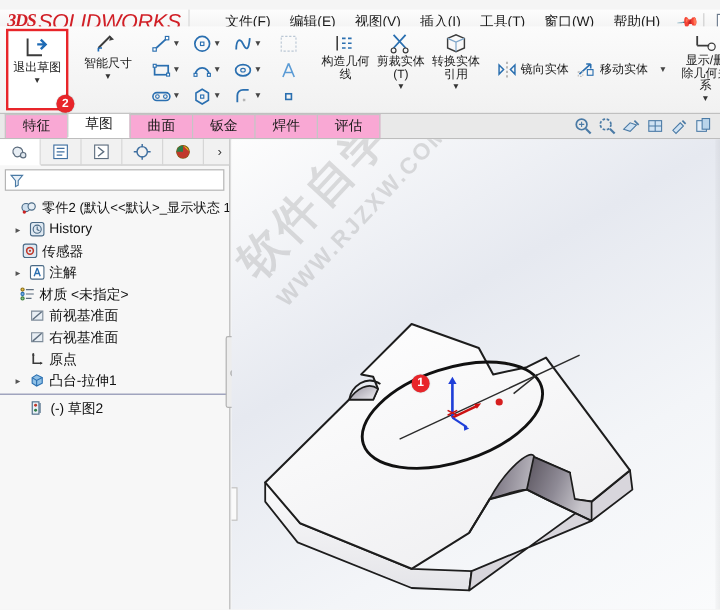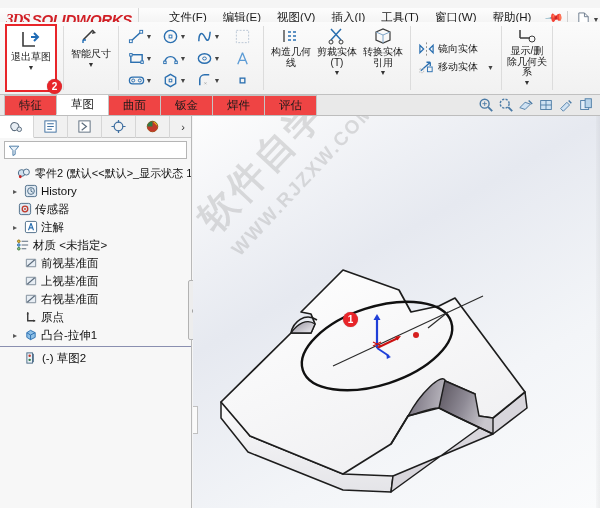--- a/index.html
+++ b/index.html
@@ -9,34 +9,34 @@
     overflow: hidden;
     background: #f5f5f5;
   }
   #app { position: relative; width: 600px; height: 508px; }
 
   
   .menubar {
     position: absolute; left: 0; top: 8px; width: 600px; height: 22px;
     background: linear-gradient(#fdfdfd, #f0f0f0);
     border-bottom: 1px solid #c8c8c8;
-    display: flex; align-items: flex-start;
+    display: flex; align-items: center;
   }
   .logo {
     display: flex; align-items: center; gap: 2px;
     padding: 0 6px 0 6px; height: 22px;
     border-right: 1px solid #d8d8d8;
   }
   .logo .ds {
     font-family: "Liberation Serif", serif;
     font-style: italic; font-weight: bold;
     font-size: 15px; color: #d11f26; letter-spacing: -1px;
   }
   .logo .sw {
-    font-weight: bold; font-size: 15px; color: #d11f26;
+    font-weight: normal; font-size: 18px; color: #d11f26;
     font-style: italic; letter-spacing: -0.3px;
   }
   .menus { display: flex; align-items: center; margin-left: 22px; }
   .menu-item {
     font-size: 11.5px; color: #1a1a1a; padding: 2px 8px; cursor: default;
     white-space: nowrap;
   }
   .pin-icon { margin-left: 8px; color: #1f6bb5; font-size: 12px; transform: rotate(40deg); }
   .qat {
     margin-left: auto; display: flex; align-items: center; gap: 1px;
@@ -74,36 +74,36 @@
     background: #e8252a; color: #fff; font-size: 10px; font-weight: bold;
     display: flex; align-items: center; justify-content: center;
     box-shadow: 0 0 1px rgba(0,0,0,.4);
   }
   #badge2 { right: -7px; bottom: -4px; }
   .sketch-grid {
     display: grid; grid-template-columns: repeat(4, 34px);
     grid-template-rows: repeat(3, 22px); align-content: center;
   }
   .sk-cell { display: flex; align-items: center; justify-content: center; gap: 1px; }
-  .small-rows { display: flex; flex-direction: column; justify-content: center; }
+  .small-rows { display: flex; flex-direction: row; justify-content: center; }
   .srow {
     display: flex; align-items: center; gap: 3px; padding: 1px 3px;
     font-size: 10px; color: #1a1a1a; white-space: nowrap;
   }
   .srow .dd { font-size: 7px; color: #444; margin-left: auto; padding-left: 6px; }
 
   
   .tabbar {
     position: absolute; left: 0; top: 95px; width: 600px; height: 21px;
     background: #e9e9e9; border-bottom: 1px solid #bdbdbd;
     display: flex; align-items: flex-end;
   }
   .tab {
     font-size: 11.5px; color: #1a1a1a; padding: 3px 14px 3px 14px;
-    border: 1px solid #c5c5c5; border-bottom: none; background: #ef4444;
+    border: 1px solid #c5c5c5; border-bottom: none; background: #f9a8d4;
     margin-right: -1px; height: 20px; line-height: 13px; cursor: default;
   }
   .tab.active { background: #ffffff; border-bottom: 1px solid #fff; height: 21px; text-align: right; }
   .view-tools {
     margin-left: auto; display: flex; align-items: center; gap: 4px;
     padding: 0 6px 2px 0;
   }
 
   
   .leftpanel {
@@ -544,30 +544,20 @@
         <span class="arw"></span>
         <span class="ico">
           <svg width="14" height="14" viewBox="0 0 15 15">
               <path d="M2.5 3.5h10v8h-10z" fill="#e8eef4" stroke="#7d8b99"></path>
               <path d="M3.5 11L11.5 4" stroke="#5d6d7e" stroke-width="1.2"></path>
             </svg>
         </span>
         <span>前视基准面</span>
       </div>
 
-      <div class="tnode" style="padding-left:10px">
-        <span class="arw"></span>
-        <span class="ico">
-          <svg width="14" height="14" viewBox="0 0 15 15">
-              <path d="M2.5 3.5h10v8h-10z" fill="#e8eef4" stroke="#7d8b99"></path>
-              <path d="M3.5 11L11.5 4" stroke="#5d6d7e" stroke-width="1.2"></path>
-            </svg>
-        </span>
-        <span>上视基准面</span>
-      </div>
 
       <div class="tnode" style="padding-left:10px">
         <span class="arw"></span>
         <span class="ico">
           <svg width="14" height="14" viewBox="0 0 15 15">
               <path d="M2.5 3.5h10v8h-10z" fill="#e8eef4" stroke="#7d8b99"></path>
               <path d="M3.5 11L11.5 4" stroke="#5d6d7e" stroke-width="1.2"></path>
             </svg>
         </span>
         <span>右视基准面</span>

